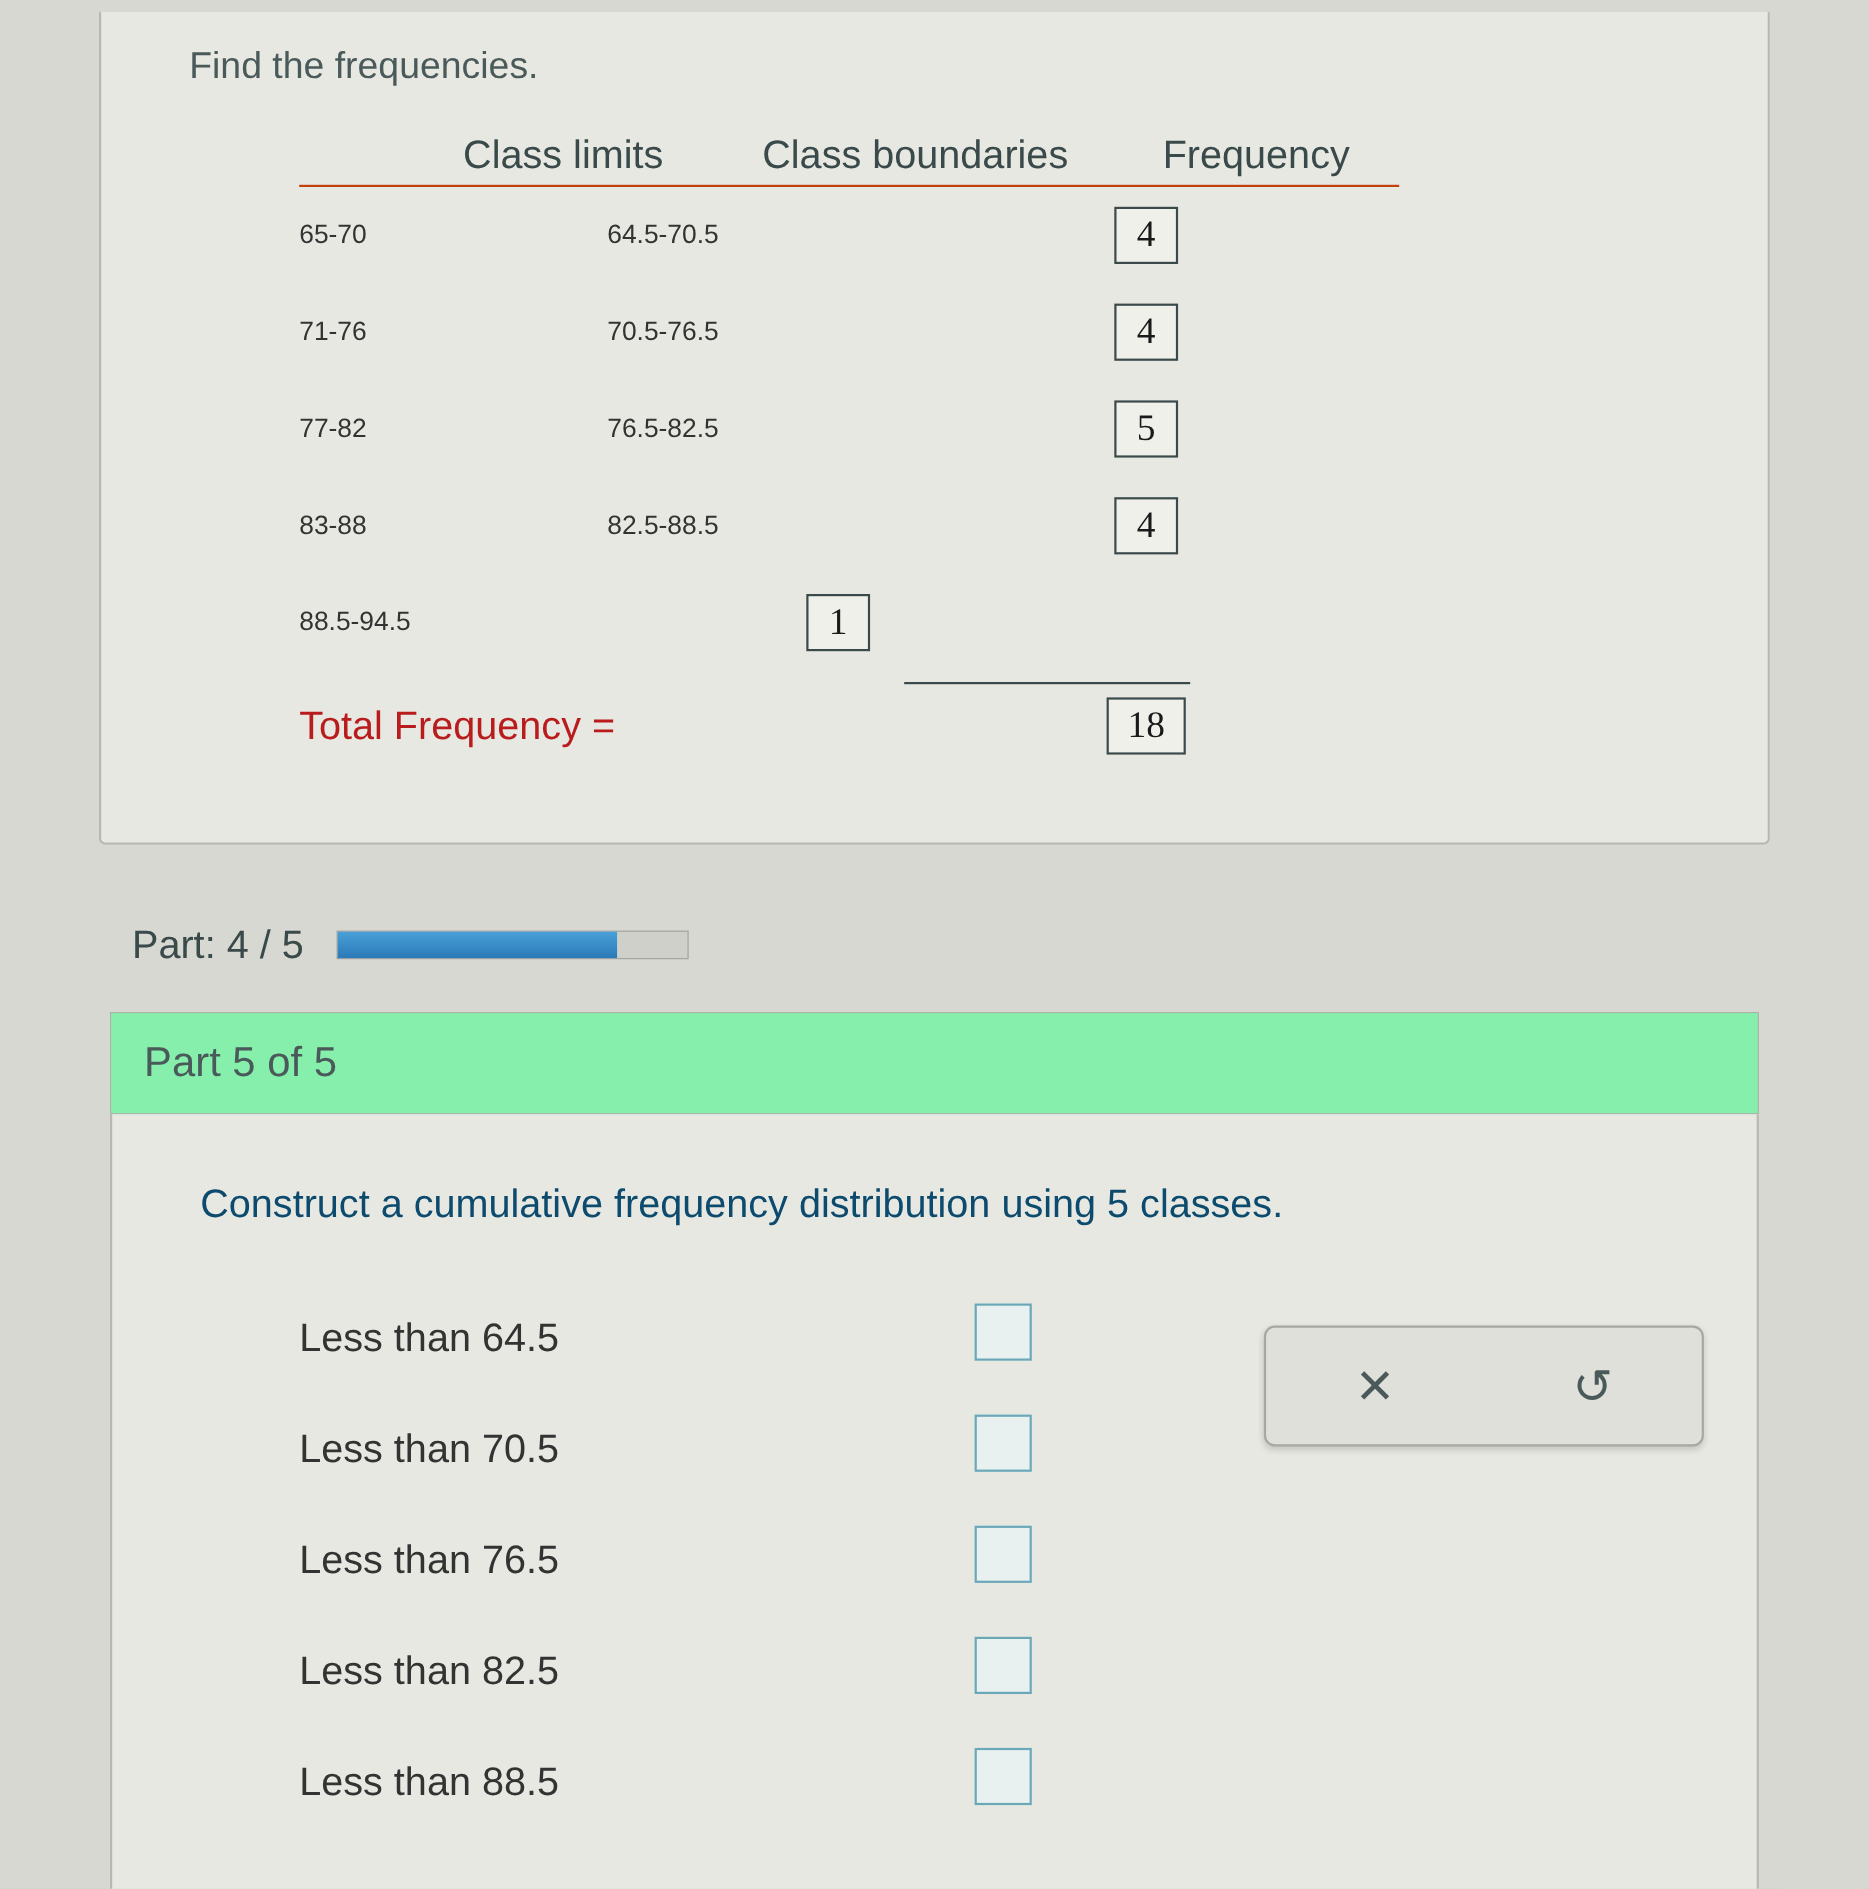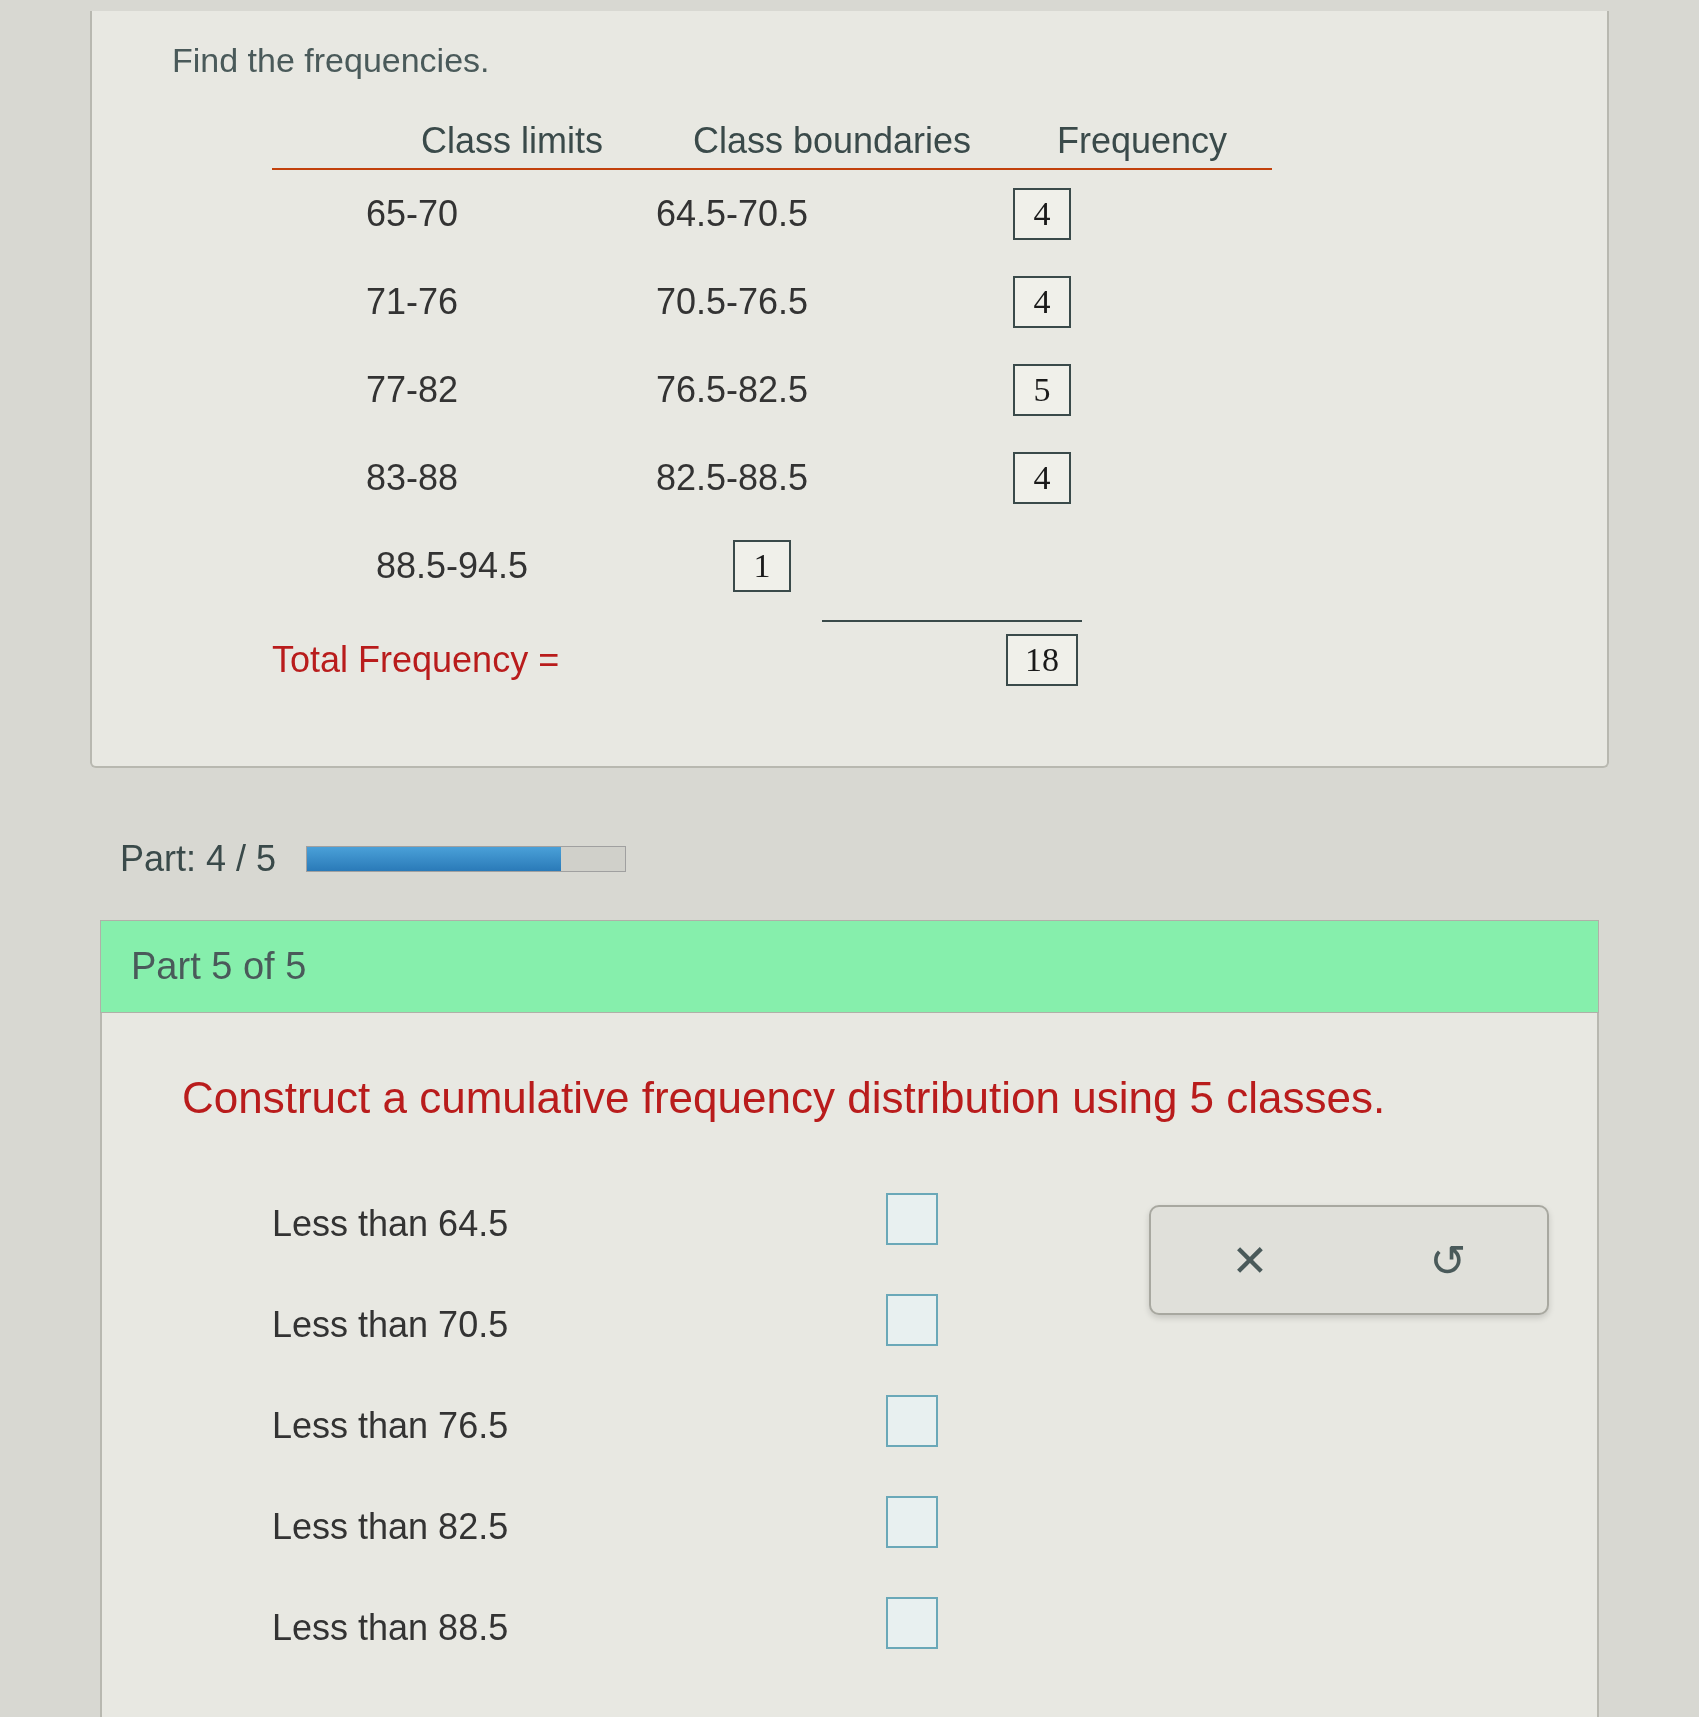--- a/index.html
+++ b/index.html
@@ -40,21 +40,21 @@
   .col-limits { width: 280px; text-align: center; }
   .col-bound  { width: 360px; text-align: center; }
   .col-freq   { width: 260px; text-align: center; }
   .freq-row {
     display: flex;
     width: 1000px;
     align-items: center;
     padding: 18px 0;
   }
   .freq-row .col-limits,
-  .freq-row .col-bound { font-size: 36px; color: #333; text-align: center; }
+  .freq-row .col-bound { font-size: 24px; color: #333; text-align: left; }
   .val-box {
     border: 2px solid #3a4a4a;
     background: #f0f0ea;
     width: 58px;
     height: 52px;
     display: inline-flex;
     align-items: center;
     justify-content: center;
     font-size: 34px;
     color: #1a1a1a;
@@ -118,22 +118,22 @@
     color: #4a5a5a;
   }
   .panel-bottom {
     background: #e8e8e2;
     border: 2px solid #b8b8b0;
     border-top: none;
     margin: 0 100px;
     padding: 60px 80px 60px 80px;
   }
   .instruction2 {
-    font-size: 44px;
-    color: #b91c1c;
+    font-size: 36px;
+    color: #0c4a6e;
     margin-bottom: 50px;
   }
   .cum-table {
     margin-left: 90px;
     font-size: 36px;
   }
   .cum-header {
     display: flex;
     font-weight: 700;
     border-bottom: 2px solid #3a4a4a;

